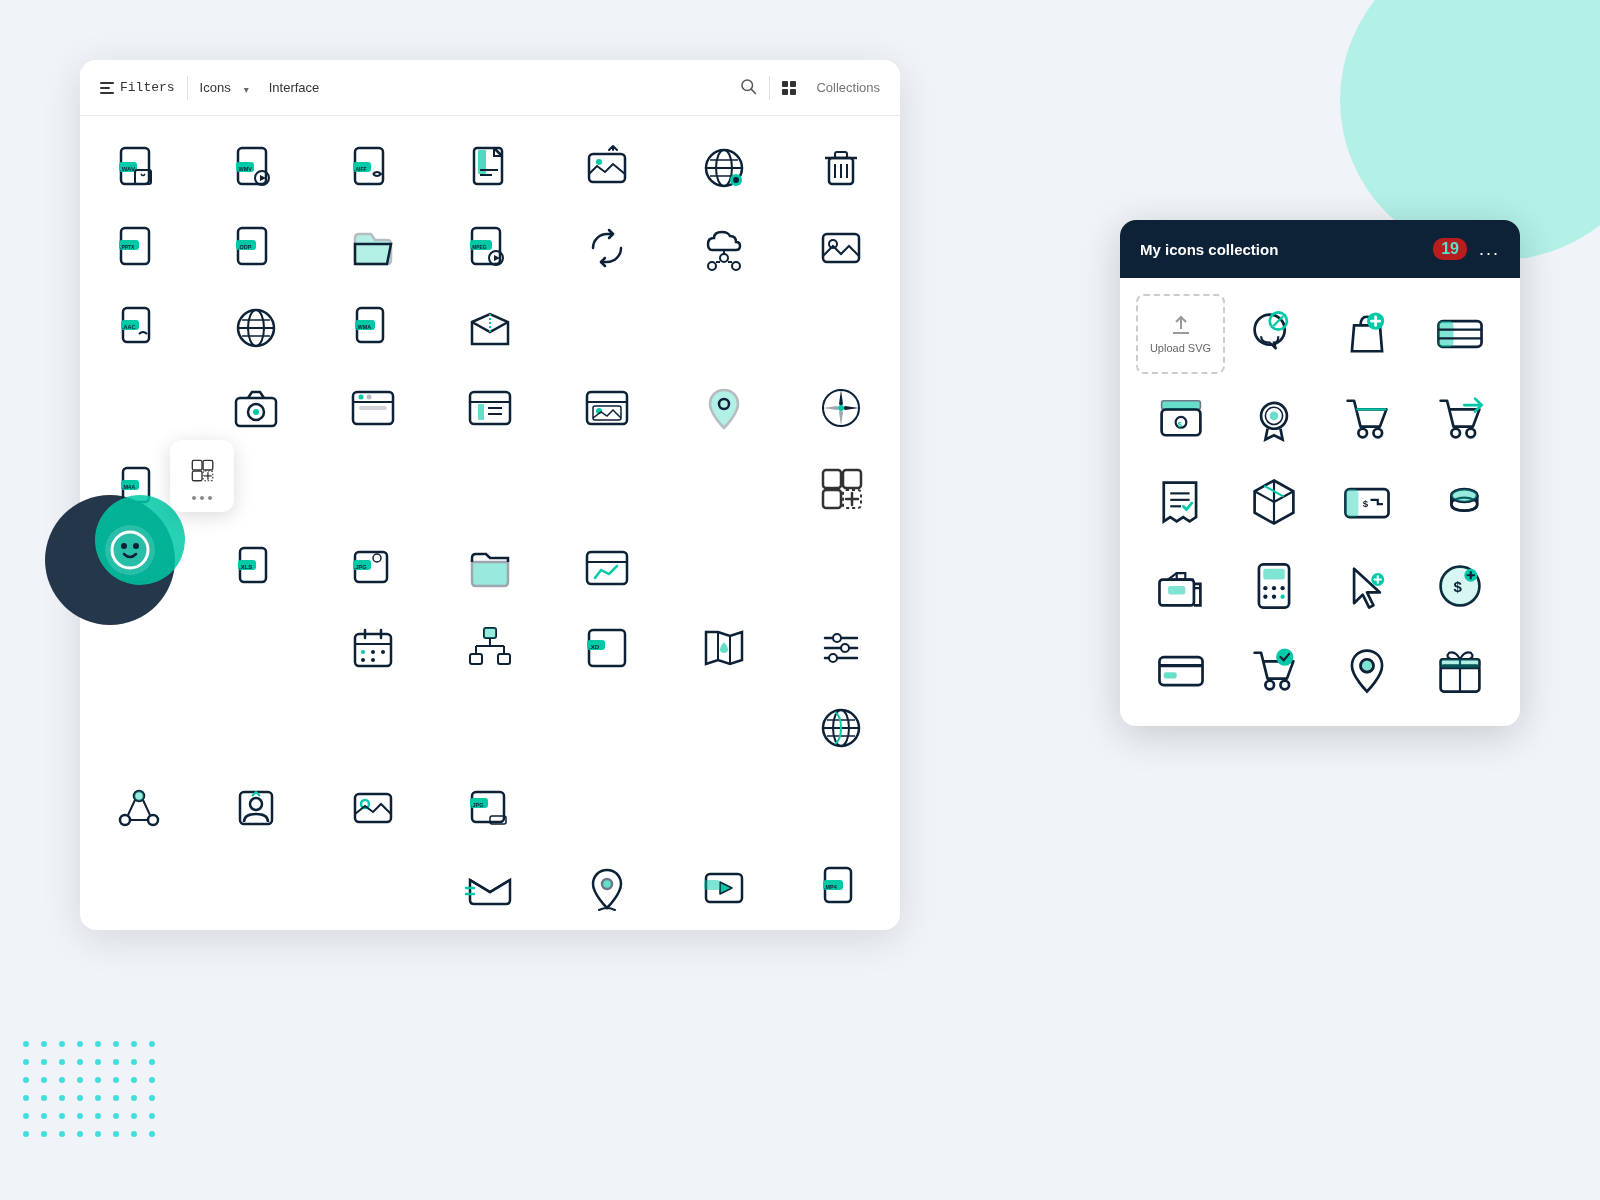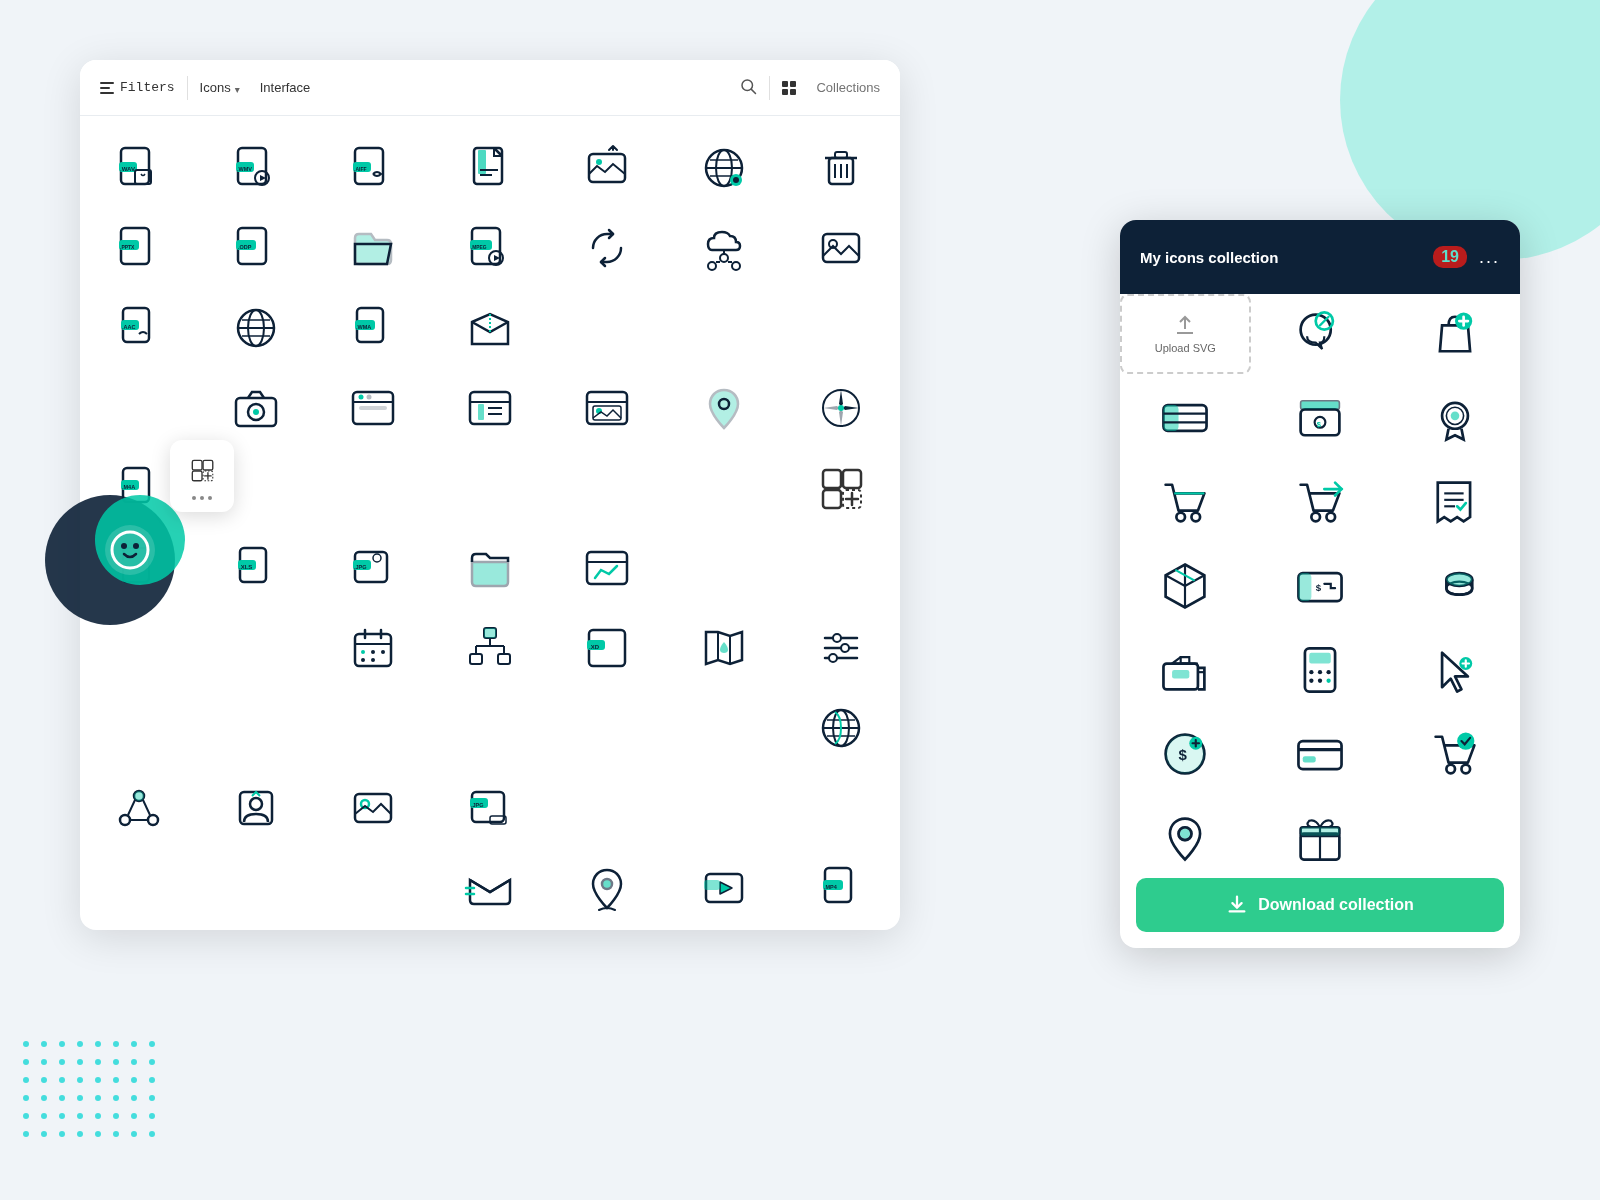--- a/index.html
+++ b/index.html
@@ -91,21 +91,21 @@
 
     .divider-v {
       width: 1px;
       height: 24px;
       background: #e0e0e0;
     }
 
     .icons-dropdown {
       display: flex;
       align-items: flex-end;
-      gap: 4px;
+      gap: 13px;
       font-size: 13px;
       color: #333;
       cursor: pointer;
       font-weight: 500;
     }
     .chevron-down {
       font-size: 10px;
       color: #666;
     }
 
@@ -220,21 +220,21 @@
       width: 400px;
       background: #fff;
       border-radius: 16px;
       box-shadow: 0 8px 40px rgba(0,0,0,0.18);
       z-index: 2;
       overflow: hidden;
     }
 
     .panel-header {
       background: #0d2137;
-      padding: 26px 20px;
+      padding: 18px 20px;
       display: flex;
       align-items: center;
       gap: 12px;
     }
     .panel-title {
       color: #fff;
       font-size: 15px;
       font-weight: 600;
       flex: 1;
     }
@@ -248,22 +248,23 @@
     }
     .panel-more {
       color: #fff;
       font-size: 18px;
       cursor: pointer;
       letter-spacing: 2px;
     }
 
     .panel-icons {
       display: grid;
-      grid-template-columns: repeat(3, 1fr);
+      grid-template-columns: repeat(4, 1fr);
       gap: 4px;
+      padding: 16px;
     }
 
     .panel-icon-cell {
       display: flex;
       align-items: center;
       justify-content: center;
       padding: 10px;
       border-radius: 8px;
       cursor: pointer;
       min-height: 80px;
@@ -1108,20 +1109,13 @@
         <rect x="8" y="22" width="36" height="24" rx="3" stroke="#0d2137" stroke-width="2.5" fill="none"></rect>
         <rect x="8" y="16" width="36" height="8" rx="2" stroke="#0d2137" stroke-width="2.5" fill="none"></rect>
         <line x1="26" y1="16" x2="26" y2="46" stroke="#0d2137" stroke-width="2"></line>
         <path d="M26 16 Q22 8 16 10 Q12 14 18 16" stroke="#0d2137" stroke-width="2" fill="none"></path>
         <path d="M26 16 Q30 8 36 10 Q40 14 34 16" stroke="#0d2137" stroke-width="2" fill="none"></path>
         <rect x="8" y="16" width="36" height="8" rx="2" fill="#00c9a7" opacity="0.3"></rect>
       </svg>
     </div>
   </div>
 
-  <button class="download-btn">
-    <svg width="22" height="22" viewBox="0 0 24 24" fill="none" stroke="white" stroke-width="2.5" stroke-linecap="round">
-      <path d="M12 15V3M7 10l5 5 5-5"></path>
-        <path d="M4 19h16"></path>
-    </svg>
-    <span>Download collection</span>
-  </button>
 </div>
 
 </body></html>

